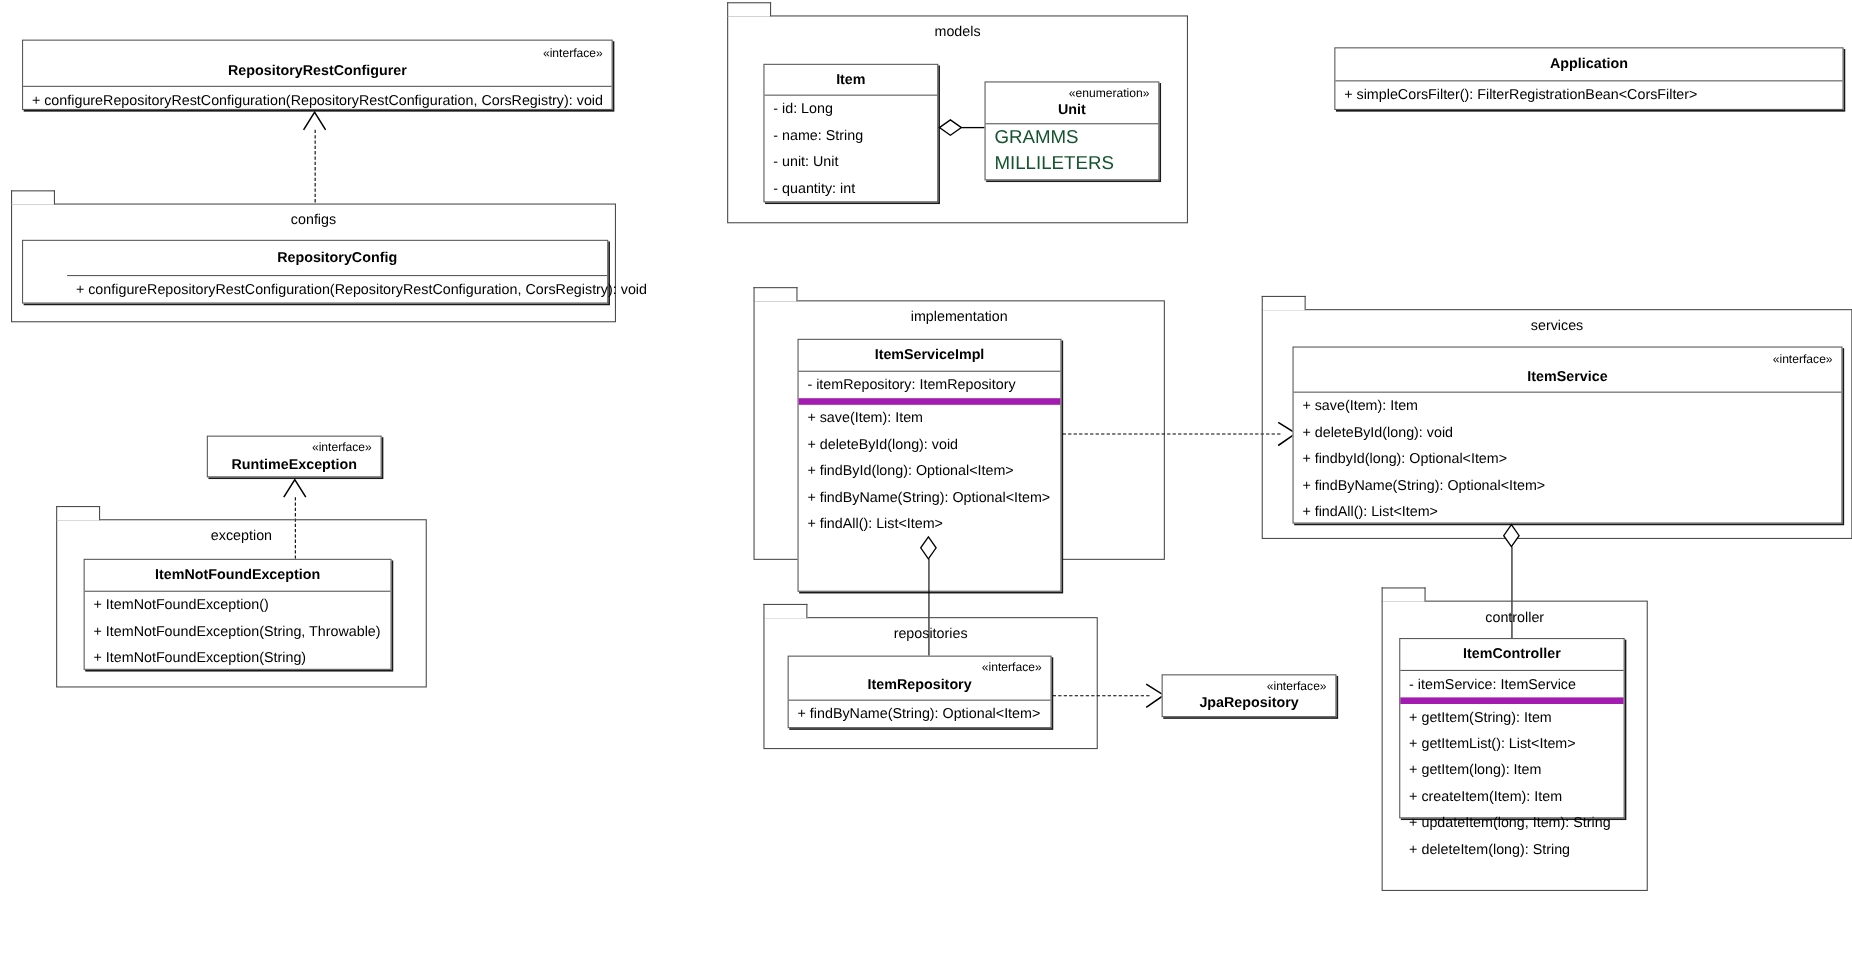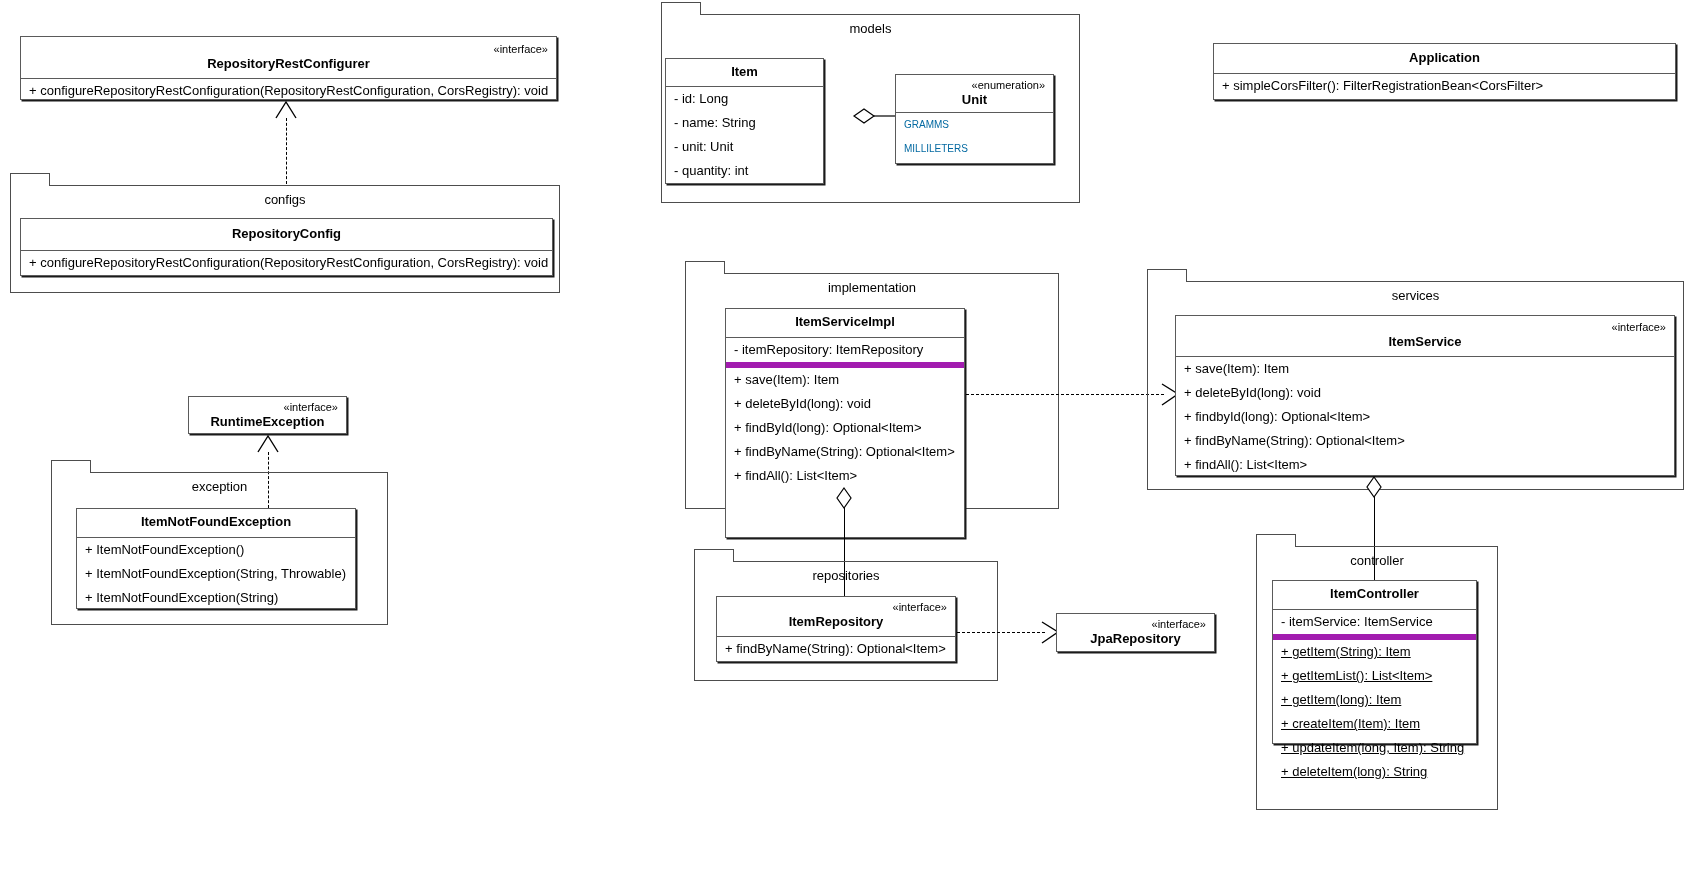--- a/index.html
+++ b/index.html
@@ -19,21 +19,21 @@
 
   
   .cls{position:absolute;box-sizing:border-box;border:1px solid #5a5a5a;background:#ffffff;
        box-shadow:1.5px 1.5px 0 0 #1a1a1a;}
   .cls-head{box-sizing:border-box;padding:6px 8px 7px;text-align:center;border-bottom:1px solid #5a5a5a;}
   .cls-stereo{font-size:11px;line-height:13px;color:#000;text-align:right;}
   .cls-title{font-size:13px;font-weight:bold;line-height:16px;color:#000;}
   .cls-sec{box-sizing:border-box;border-bottom:6px solid #a21caf;}
   .cls-sec:last-child{border-bottom:none;}
   .cls-row{font-size:13px;line-height:24px;padding:0 8px;white-space:nowrap;color:#000;}
-  .enum-row{font-size:10px;line-height:24px;padding:0 8px;white-space:nowrap;color:#0369a1;}
+  .enum-row{font-size:17px;line-height:24px;padding:0 8px;white-space:nowrap;color:#14532d;}
 
   
   .ln{position:absolute;background:#000;}
   .ln-v{width:1px;}
   .dash-v{position:absolute;width:0;border-left:1px dashed #000;}
   .dash-h{position:absolute;height:0;border-top:1px dashed #000;}
   .svgmark{position:absolute;overflow:visible;}
 </style>
 </head>
 <body>
@@ -52,35 +52,35 @@
 
   <svg class="svgmark" style="left:274px;top:100px;width:24px;height:20px;">
     <polyline points="2,18 12,2 22,18" fill="none" stroke="#000" stroke-width="1.4"></polyline>
   </svg>
   <div class="dash-v" style="left:286px;top:118px;height:66px;"></div>
 
   <div class="pkg" style="left:10px;top:185px;width:550px;height:108px;">
     <div class="pkg-tab"></div>
     <div class="pkg-name">configs</div>
   </div>
-  <div class="cls" style="left:20px;top:218px;width:533px;height:58px;">
+  <div class="cls" style="left:20px;top:218px;width:533px;height:58px;padding-left:40px;">
     <div class="cls-head" style="height:32px;padding-top:7px;">
       <div class="cls-title">RepositoryConfig</div>
     </div>
     <div class="cls-sec">
       <div class="cls-row">+ configureRepositoryRestConfiguration(RepositoryRestConfiguration, CorsRegistry): void</div>
     </div>
   </div>
 
   <div class="pkg" style="left:661px;top:14px;width:419px;height:189px;">
     <div class="pkg-tab"></div>
     <div class="pkg-name">models</div>
   </div>
 
-  <div class="cls" style="left:665px;top:58px;width:159px;height:126px;">
+  <div class="cls" style="left:694px;top:58px;width:159px;height:126px;">
     <div class="cls-head" style="height:28px;padding-top:5px;">
       <div class="cls-title">Item</div>
     </div>
     <div class="cls-sec" style="border-bottom:none;">
       <div class="cls-row">- id: Long</div>
       <div class="cls-row">- name: String</div>
       <div class="cls-row">- unit: Unit</div>
       <div class="cls-row">- quantity: int</div>
     </div>
   </div>
@@ -225,21 +225,21 @@
     <div class="pkg-name">controller</div>
   </div>
 
   <div class="cls" style="left:1272px;top:580px;width:205px;height:164px;">
     <div class="cls-head" style="height:29px;padding-top:5px;">
       <div class="cls-title">ItemController</div>
     </div>
     <div class="cls-sec">
       <div class="cls-row">- itemService: ItemService</div>
     </div>
-    <div class="cls-sec" style="border-bottom:none;text-decoration:underline;">
+    <div class="cls-sec" style="border-bottom:none;">
       <div class="cls-row">+ getItem(String): Item</div>
       <div class="cls-row">+ getItemList(): List&lt;Item&gt;</div>
       <div class="cls-row">+ getItem(long): Item</div>
       <div class="cls-row">+ createItem(Item): Item</div>
       <div class="cls-row">+ updateItem(long, Item): String</div>
       <div class="cls-row">+ deleteItem(long): String</div>
     </div>
   </div>
 
 </div>

